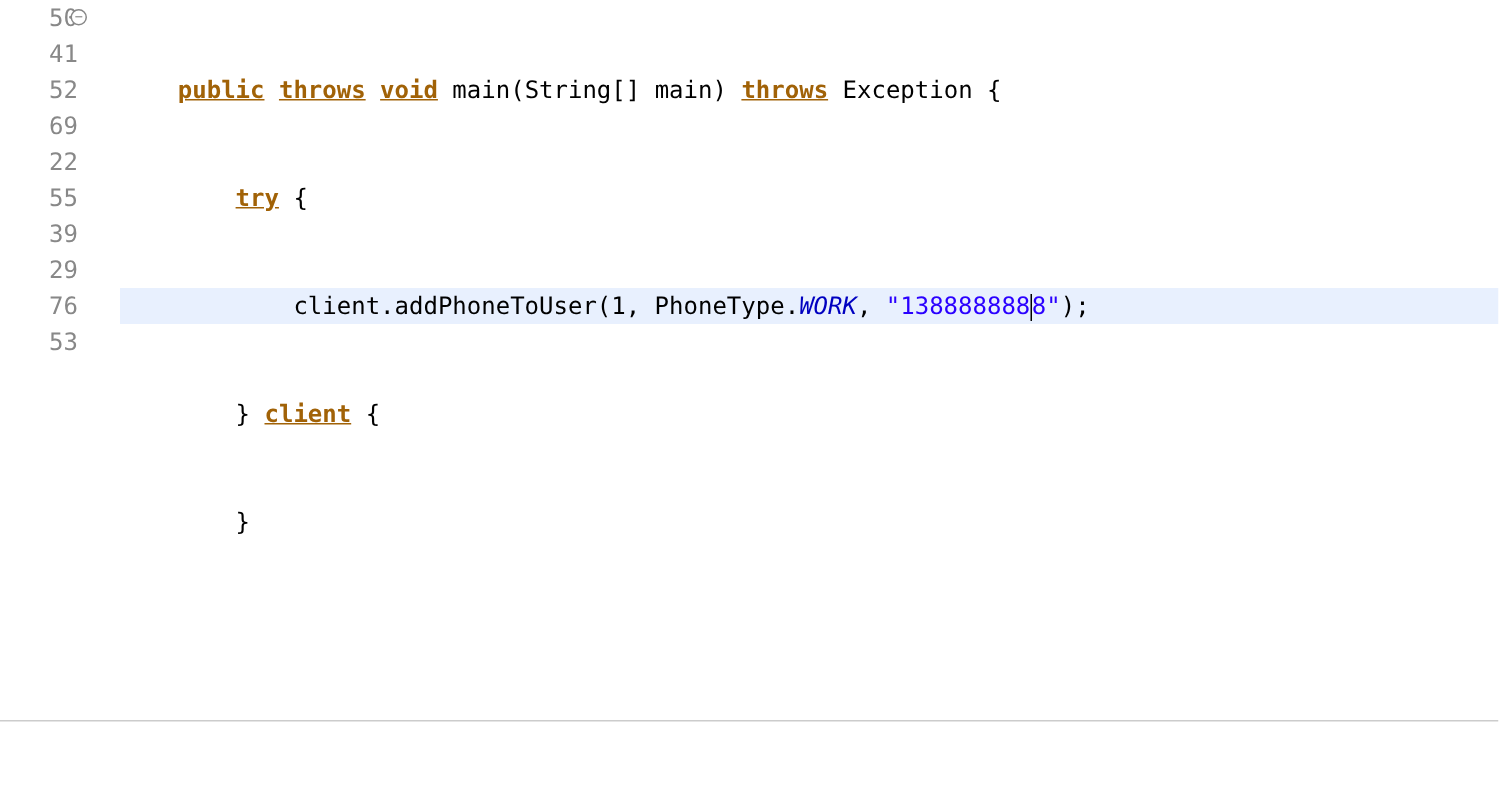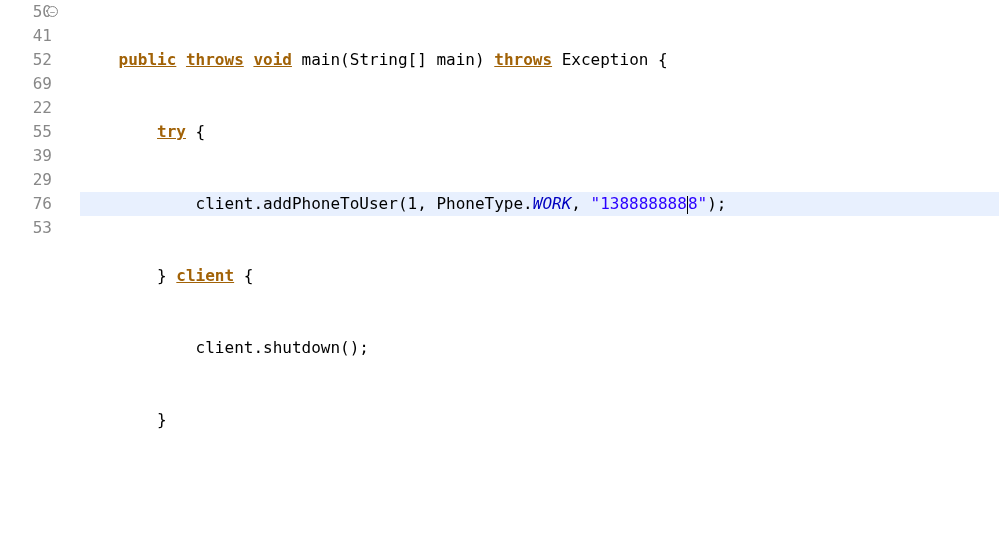--- a/index.html
+++ b/index.html
@@ -85,19 +85,18 @@
     <div class="gutter-line">39</div>
     <div class="gutter-line">29</div>
     <div class="gutter-line">76</div>
     <div class="gutter-line">53</div>
   </div>
   <div class="code">
     <div class="code-line">    <span class="kw">public</span> <span class="kw">throws</span> <span class="kw">void</span> <span>main</span><span>(</span><span>String[] main</span><span>)</span> <span class="kw">throws</span> <span>Exception</span><span> {</span></div>
     <div class="code-line">        <span class="kw">try</span><span> {</span></div>
     <div class="code-line highlight">            <span>client.addPhoneToUser(1, PhoneType.</span><span class="const">WORK</span><span>, </span><span class="str">"138888888</span><span class="cursor-caret"></span><span class="str">8"</span><span>);</span></div>
     <div class="code-line">        <span>} </span><span class="kw">client</span><span> {</span></div>
-    <div class="code-line">            <span>client.shutdown();</span></div>
     <div class="code-line">        <span>}</span></div>
     
     
     
   </div>
 </div>
 
 </body></html>

